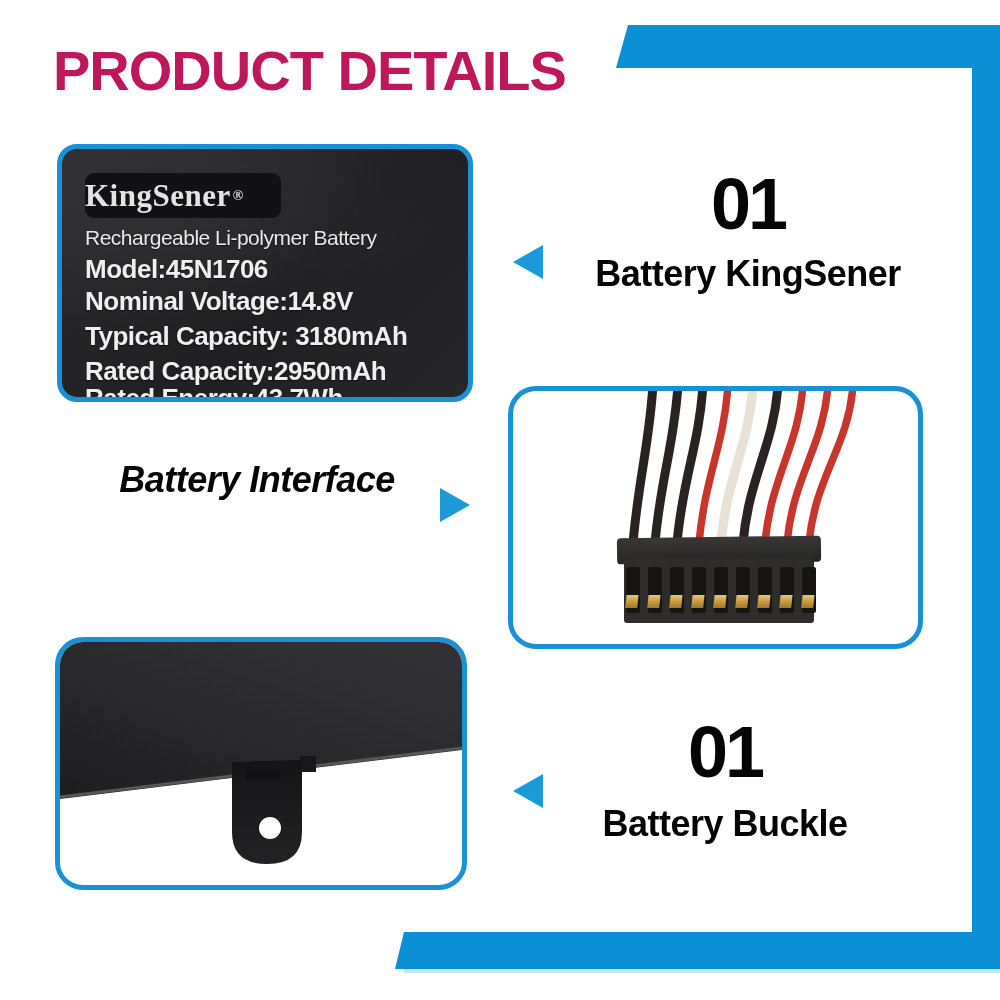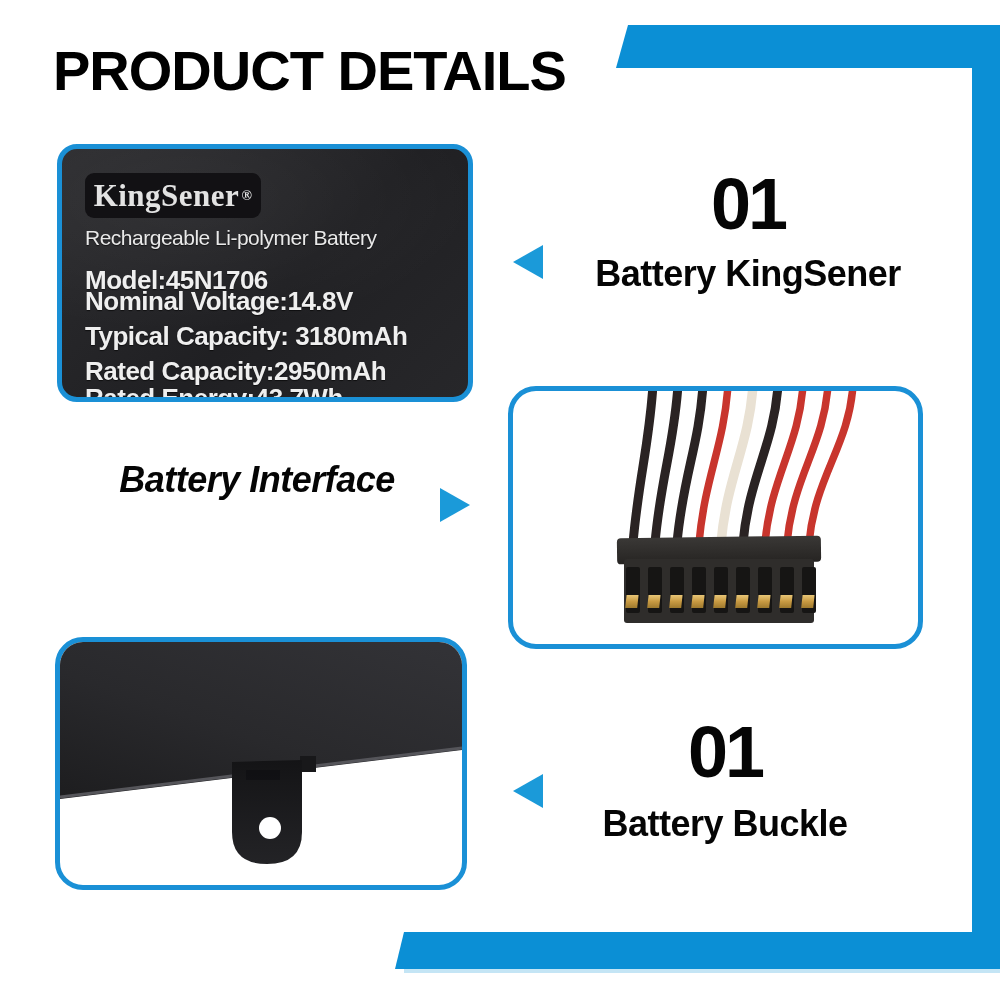--- a/index.html
+++ b/index.html
@@ -12,48 +12,48 @@
   .bar-top{left:616px;top:25px;width:395px;height:43px;
     clip-path:polygon(12px 0,100% 0,100% 100%,0 100%);}
   .bar-right{left:972px;top:25px;width:28px;height:944px;}
   .bar-bottom{left:395px;top:932px;width:605px;height:37px;
     clip-path:polygon(9px 0,100% 0,100% 100%,0 100%);}
   .bar-bottom-light{position:absolute;left:404px;top:969px;width:596px;height:4px;
     background:#c4e5f5;}
   
   .page-title{
     position:absolute;left:53px;top:38px;
-    font-size:56px;font-weight:bold;letter-spacing:-1px;color:#000000;
+    font-size:56px;font-weight:bold;letter-spacing:-1px;color:#be185d;
     white-space:nowrap;
   }
   
   .panel{position:absolute;border:5px solid #1a90d6;overflow:hidden;background:#fff;}
   .panel-label{left:57px;top:144px;width:406px;height:248px;border-radius:20px;
     background:
       radial-gradient(120% 90% at 30% 20%, rgba(255,255,255,0.05), rgba(0,0,0,0) 60%),
       linear-gradient(135deg,#2c2c2f 0%,#202023 55%,#27272a 100%);}
   .panel-connector{left:508px;top:386px;width:405px;height:253px;border-radius:28px;}
   .panel-buckle{left:55px;top:637px;width:402px;height:243px;border-radius:28px;}
   .panel svg{display:block;width:100%;height:100%;}
   
   .brand-sticker{
-    position:absolute;left:23px;top:24px;width:176px;height:45px;
+    position:absolute;left:23px;top:24px;width:196px;height:45px;
     background:#121114;border-radius:9px;
-    display:flex;align-items:center;justify-content:center;
+    display:flex;align-items:center;
     font-family:"Liberation Serif",serif;font-weight:bold;font-size:31px;color:#e3e3e3;
     letter-spacing:0.5px;
   }
   .brand-sticker sup{font-size:14px;line-height:0;vertical-align:super;margin-left:2px;}
   .lbl-line{
     position:absolute;left:23px;white-space:nowrap;color:#efefef;
     font-weight:bold;font-size:26px;letter-spacing:-0.5px;
     text-shadow:0 1px 1px rgba(0,0,0,0.6);
   }
   .lbl-line.thin{font-weight:normal;font-size:21px;color:#e9e9e9;}
-  .l1{top:77px;} .l2{top:116px;} .l3{top:137px;} .l4{top:172px;text-align:right;} .l5{top:207px;} .l6{top:234px;}
+  .l1{top:77px;} .l2{top:105px;} .l3{top:137px;} .l4{top:172px;text-align:right;} .l5{top:207px;} .l6{top:234px;}
   
   .section{position:absolute;width:360px;text-align:center;color:#050505;}
   .sec-number{font-size:72px;font-weight:bold;letter-spacing:-3px;line-height:1;}
   .sec-label{font-size:36px;font-weight:bold;letter-spacing:-0.5px;white-space:nowrap;line-height:1;}
   .sec-01{left:568px;top:168px;} .sec-01 .sec-label{margin-top:16px;}
   .sec-02{left:77px;top:454px;}  .sec-02 .sec-label{margin-top:8px;font-style:italic;}
   .sec-03{left:545px;top:716px;} .sec-03 .sec-label{margin-top:18px;}
   
   .arrow{position:absolute;width:0;height:0;}
   .arrow-left{border-top:17px solid transparent;border-bottom:17px solid transparent;

